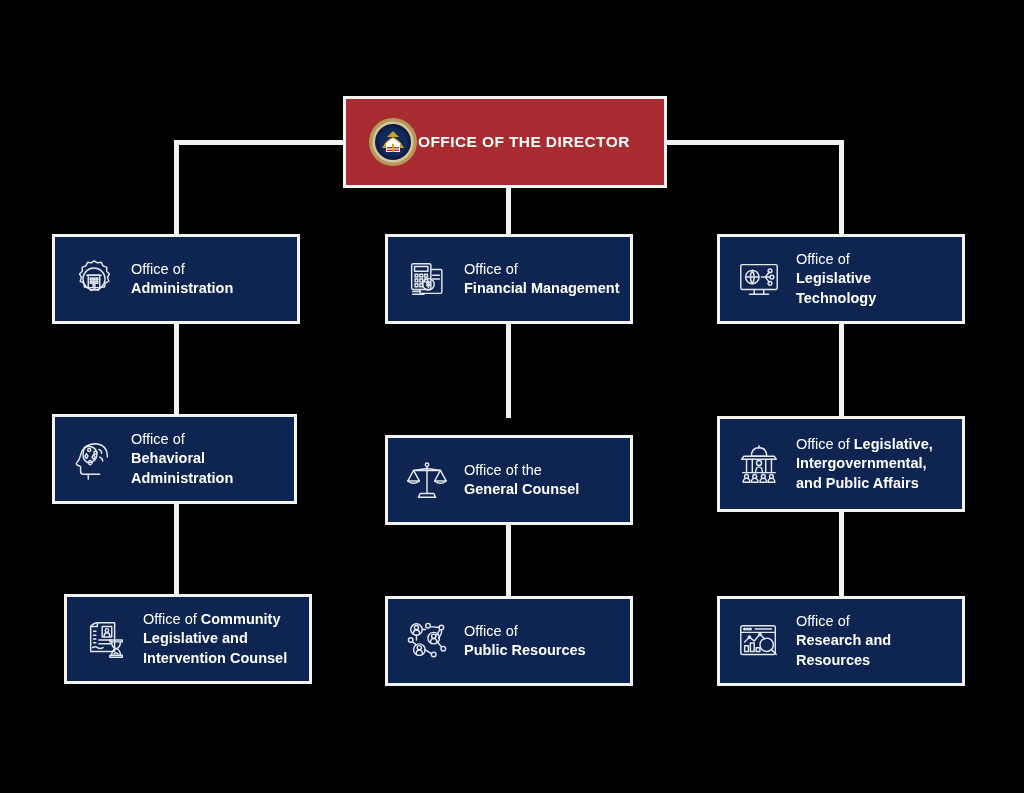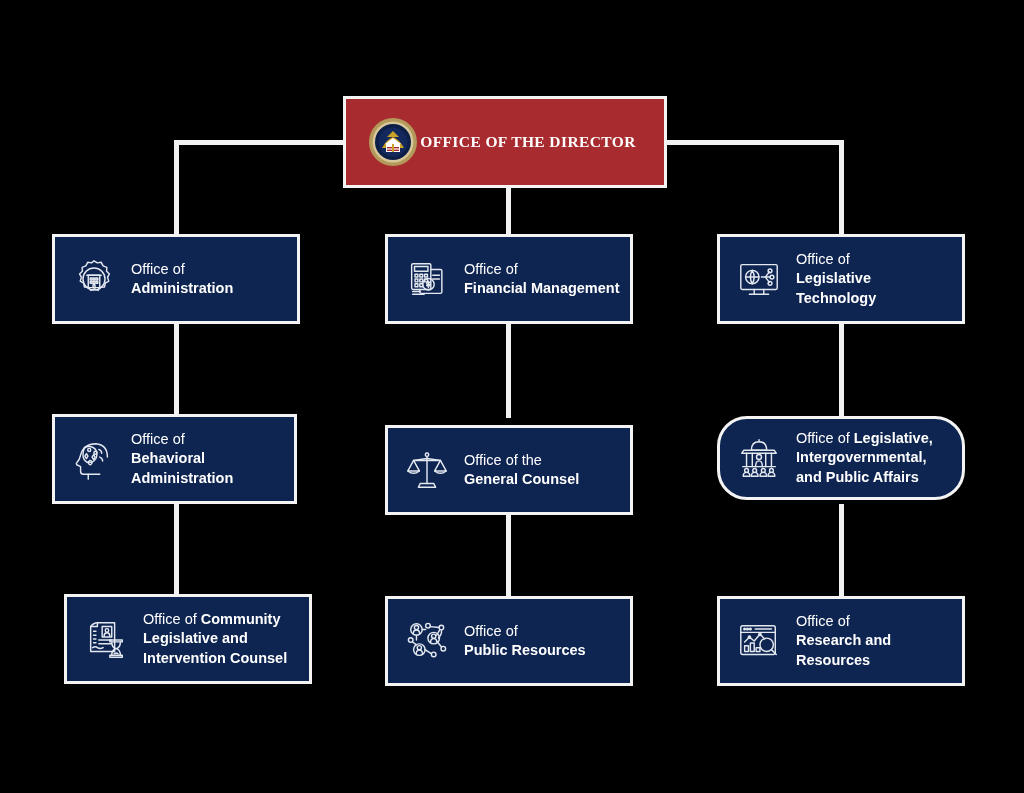--- a/index.html
+++ b/index.html
@@ -41,27 +41,26 @@
     z-index: 5;
   }
   .root-seal {
     width: 50px;
     height: 50px;
     flex: 0 0 50px;
     position: relative;
   }
   .root-title {
     flex: 1;
-    text-align: center;
+    text-align: left;
     color: #ffffff;
     font-size: 15.5px;
     font-weight: bold;
     letter-spacing: 0.4px;
     padding-right: 26px;
-    font-family: Liberation Serif, serif;
   }
 
   
   .office-box {
     position: absolute;
     background: #0e2451;
     border: 3px solid #f4f4f4;
     display: flex;
     align-items: center;
     z-index: 5;
@@ -208,41 +207,41 @@
         <path d="M18.5 26.5 q1.5-2 3 0 q1.5 2 -1.5 3.6 q-3-1.6-1.5-3.6z"></path>
         <path d="M29 14 q3 1 3 4 M30 22 q3 1 3 4"></path>
       </svg>
     </div>
     <div class="office-label">
       <span class="thin">Office of</span><span class="bold"></span><br>
       <span class="bold">Behavioral Administration</span>
     </div>
   </div>
 
-  <div class="office-box" style="left:385px; top:425px; width:248px; height:90px;">
+  <div class="office-box" style="left:385px; top:435px; width:248px; height:90px;">
     <div class="office-icon">
       <svg viewBox="0 0 48 48" fill="none" stroke="#e4e8f0" stroke-width="1.5" stroke-linecap="round" stroke-linejoin="round" aria-hidden="true">
         <circle cx="24" cy="8" r="1.8"></circle>
         <path d="M24 10 v28"></path>
         <path d="M10 14 h28"></path>
         <path d="M24 12 l-14 2 M24 12 l14 2"></path>
         <path d="M10 14 l-6 11 h12 z"></path>
         <path d="M38 14 l-6 11 h12 z"></path>
         <path d="M4 25 q6 5 12 0"></path>
         <path d="M32 25 q6 5 12 0"></path>
         <path d="M17 38 h14 l2 4 h-18 z"></path>
       </svg>
     </div>
     <div class="office-label">
       <span class="thin">Office of the</span><span class="bold"></span><br>
       <span class="bold">General Counsel</span>
     </div>
   </div>
 
-  <div class="office-box" style="left:717px; top:416px; width:248px; height:84px;border-radius:30px;">
+  <div class="office-box" style="left:717px; top:416px; width:248px; height:96px;">
     <div class="office-icon">
       <svg viewBox="0 0 48 48" fill="none" stroke="#e4e8f0" stroke-width="1.5" stroke-linecap="round" stroke-linejoin="round" aria-hidden="true">
         <path d="M24 5 v2"></path>
         <path d="M16 16 q0 -9 8 -9 q8 0 8 9 z"></path>
         <path d="M8 16 h32 l2 3 h-36 z"></path>
         <path d="M11 19 v14 M17 19 v14 M31 19 v14 M37 19 v14"></path>
         <path d="M7 33 h34"></path>
         <circle cx="24" cy="23" r="2.6"></circle>
         <path d="M20.5 33 q0 -6 3.5 -6 q3.5 0 3.5 6"></path>
         <circle cx="11" cy="37" r="2"></circle>

